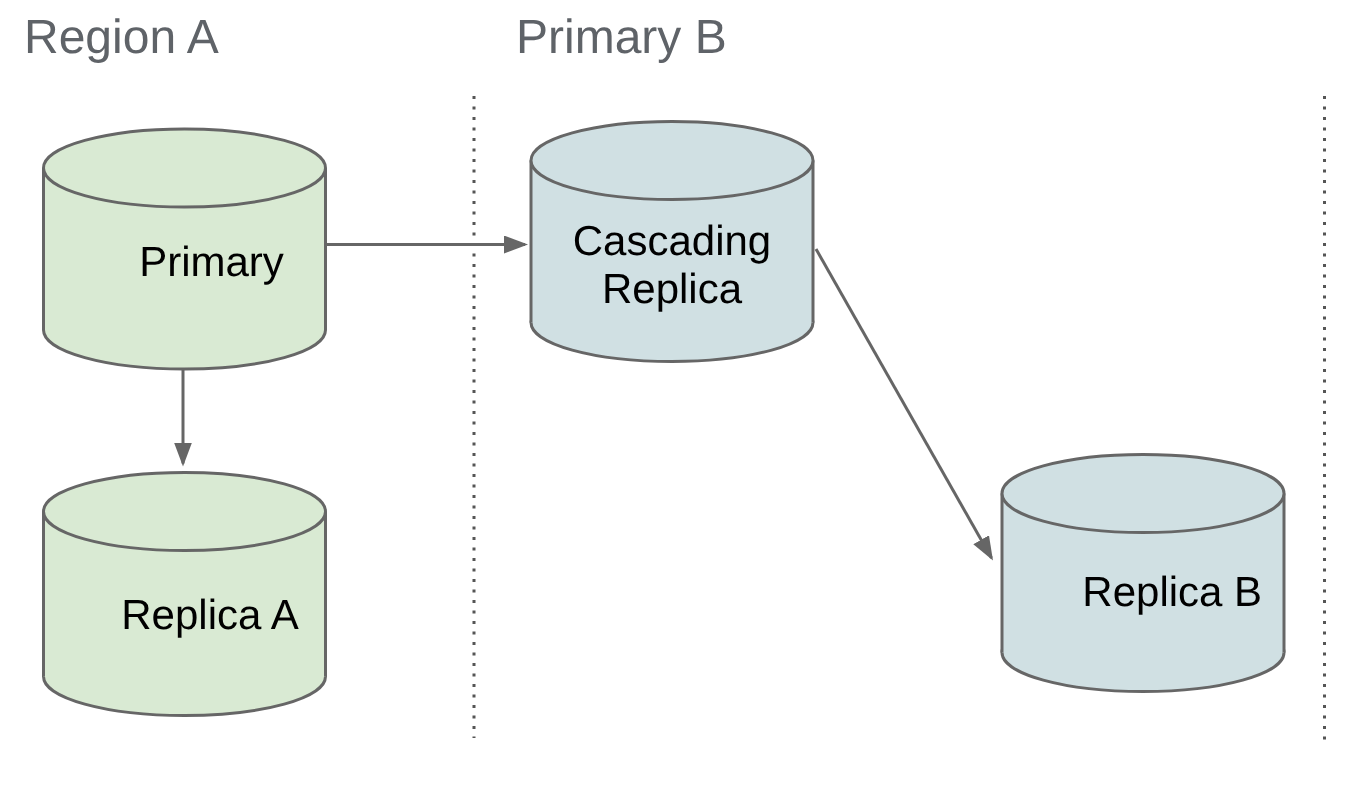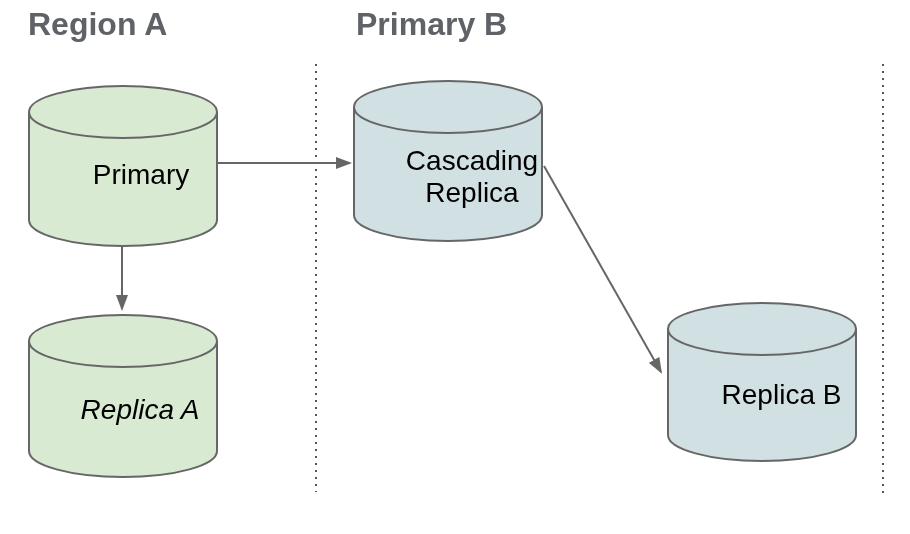--- a/index.html
+++ b/index.html
@@ -2,32 +2,32 @@
 <html><head>
 <meta charset="utf-8">
 <style>
   html,body{margin:0;padding:0;background:#ffffff;}
   .canvas{
     position:relative;width:910px;height:534px;background:#ffffff;
     font-family:"Liberation Sans",sans-serif;overflow:hidden;
   }
   .diagram-svg{position:absolute;left:0;top:0;}
   .region-heading{
-    position:absolute;font-size:32px;font-weight:700;color:#5f6368;
-    line-height:36px;white-space:nowrap;margin-left:12px;
+    position:absolute;font-size:32px;font-weight:400;color:#5f6368;
+    line-height:36px;white-space:nowrap;
   }
   .node-label{
     position:absolute;font-size:28px;line-height:32px;color:#000000;
     text-align:center;
   }
   #region-a-heading{left:16px;top:6px;}
   #region-b-heading{left:344px;top:6px;}
   #primary-label{left:28px;top:159px;width:226px;}
-  #replica-a-label{left:28px;top:394px;width:224px;font-style:italic;}
-  #cascading-label{left:378px;top:145px;width:140px;margin-left:24px;}
+  #replica-a-label{left:28px;top:394px;width:224px;}
+  #cascading-label{left:378px;top:145px;width:140px;}
   #replica-b-label{left:667px;top:379px;width:229px;}
 </style>
 </head>
 <body>
 
 <div class="canvas">
 
   <div id="region-a-heading" class="region-heading">Region A</div>
 
   <div id="region-b-heading" class="region-heading">Primary B</div>

